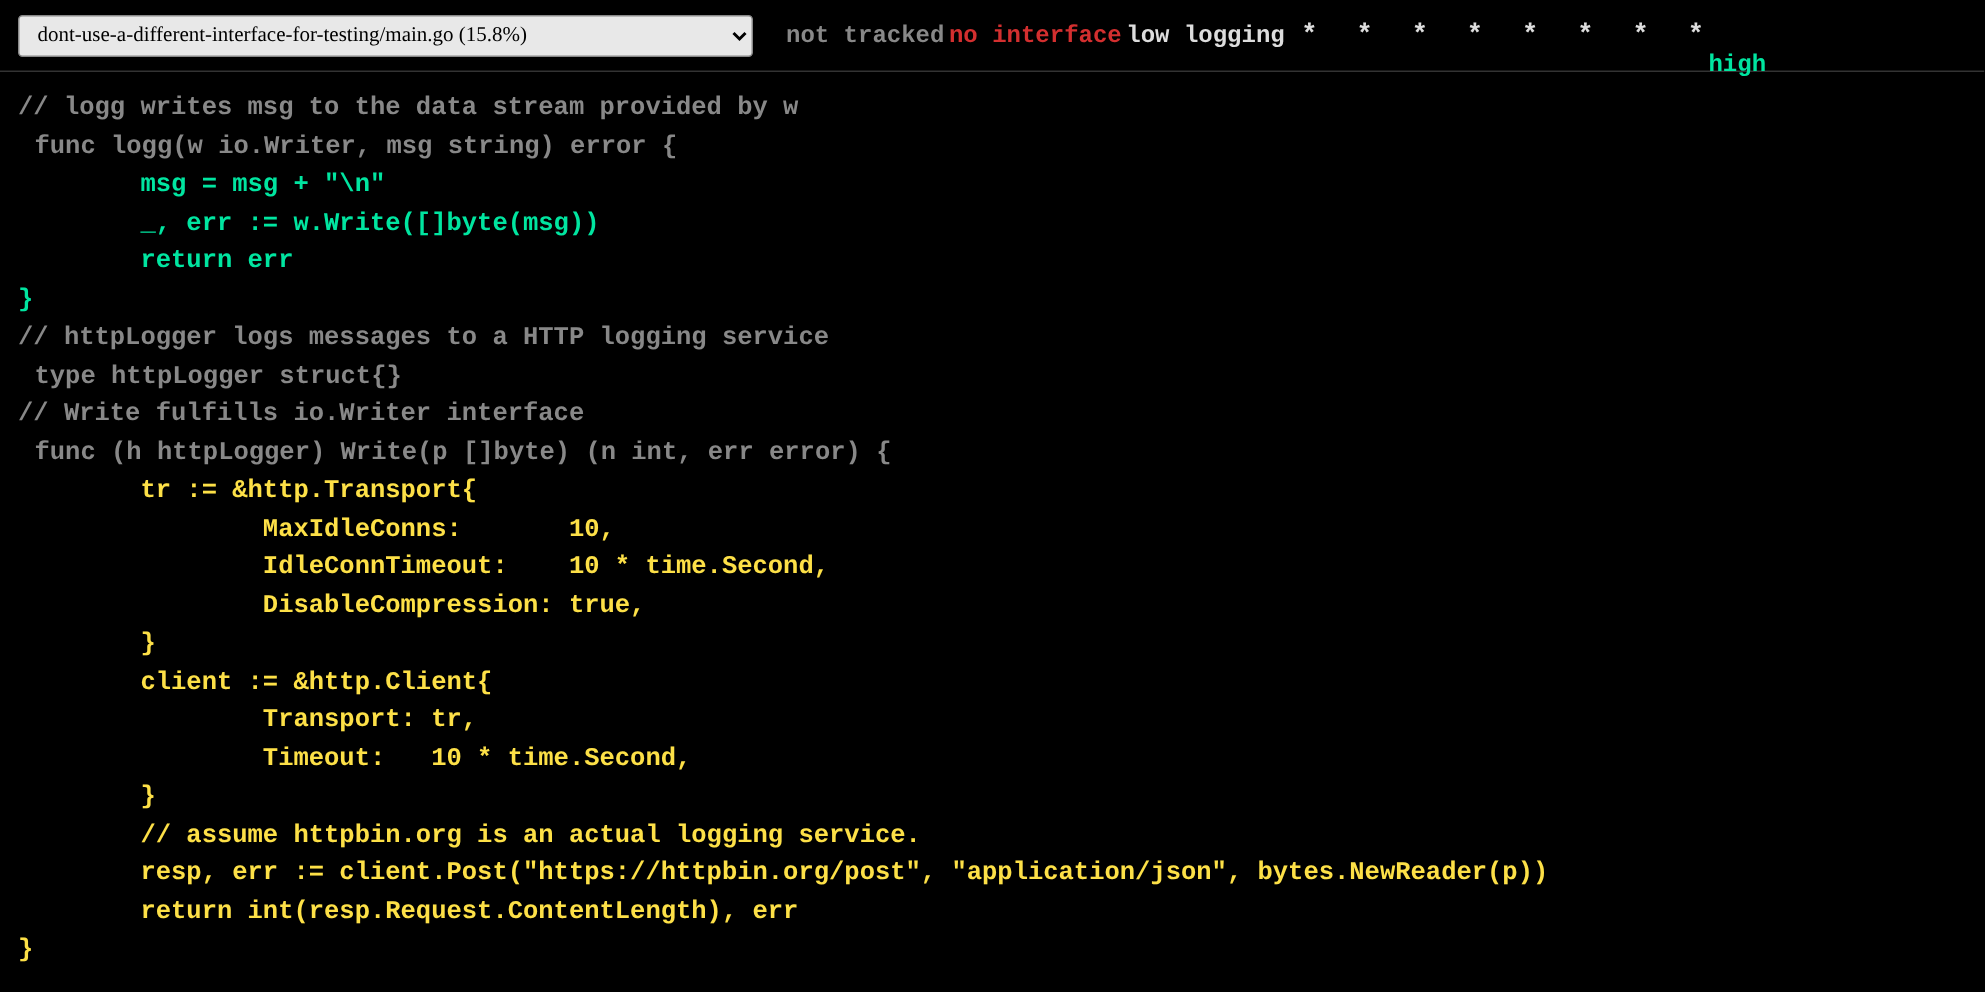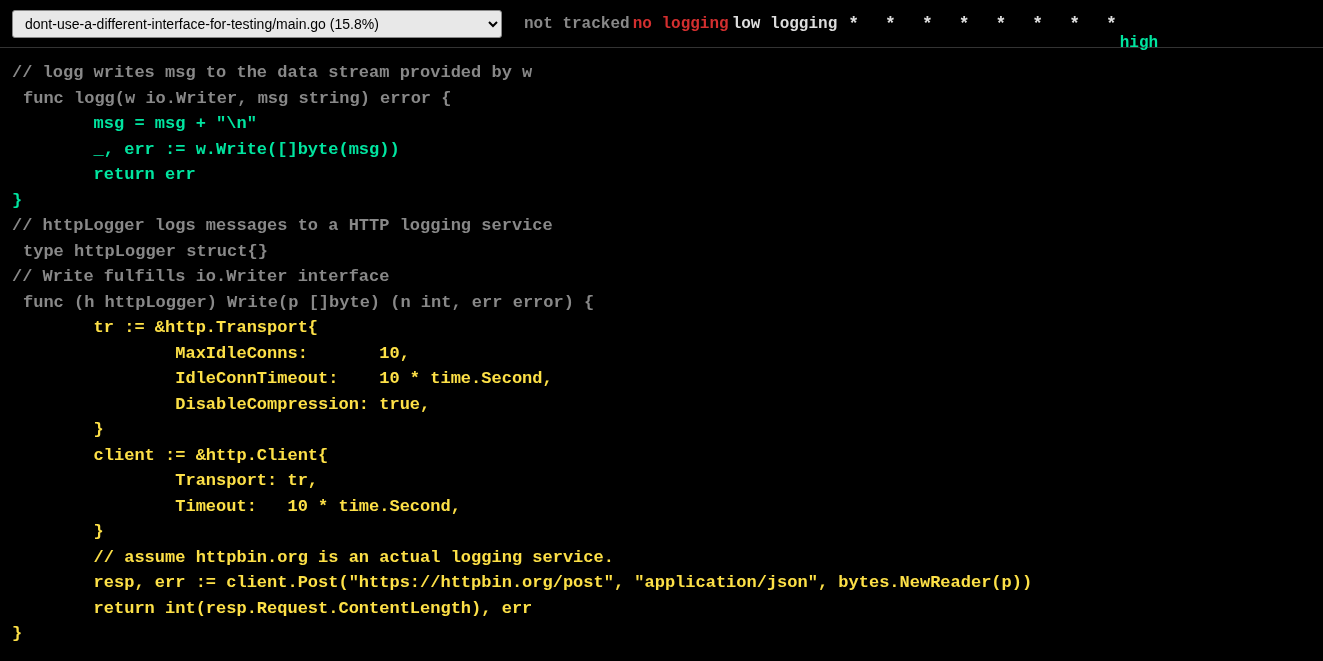--- a/index.html
+++ b/index.html
@@ -21,21 +21,21 @@
       padding: 8px 12px;
       border-bottom: 1px solid #333;
       gap: 12px;
       height: 48px;
     }
     .file-select {
       background-color: #e8e8e8;
       border: 1px solid #888;
       border-radius: 3px;
       padding: 4px 8px;
-      font-family: Liberation Sans, sans-serif;
+      font-family: Liberation Serif, serif;
       font-size: 14px;
       color: #000;
       min-width: 490px;
       height: 28px;
     }
     .legend {
       display: flex;
       align-items: center;
       gap: 3px;
       margin-left: 10px;
@@ -79,21 +79,21 @@
   </style>
 </head>
 <body>
 
 <div class="header">
   <select class="file-select">
     <option>dont-use-a-different-interface-for-testing/main.go (15.8%)</option>
   </select>
   <div class="legend">
     <span class="legend-not-tracked">not tracked</span>
-    <span class="legend-no-coverage">no logging</span>
+    <span class="legend-no-coverage">no interface</span>
     <span class="legend-low-coverage">low logging</span>
     <span class="asterisks">
       <span>*</span>
       <span>*</span>
       <span>*</span>
       <span>*</span>
       <span>*</span>
       <span>*</span>
       <span>*</span>
       <span>*</span>

